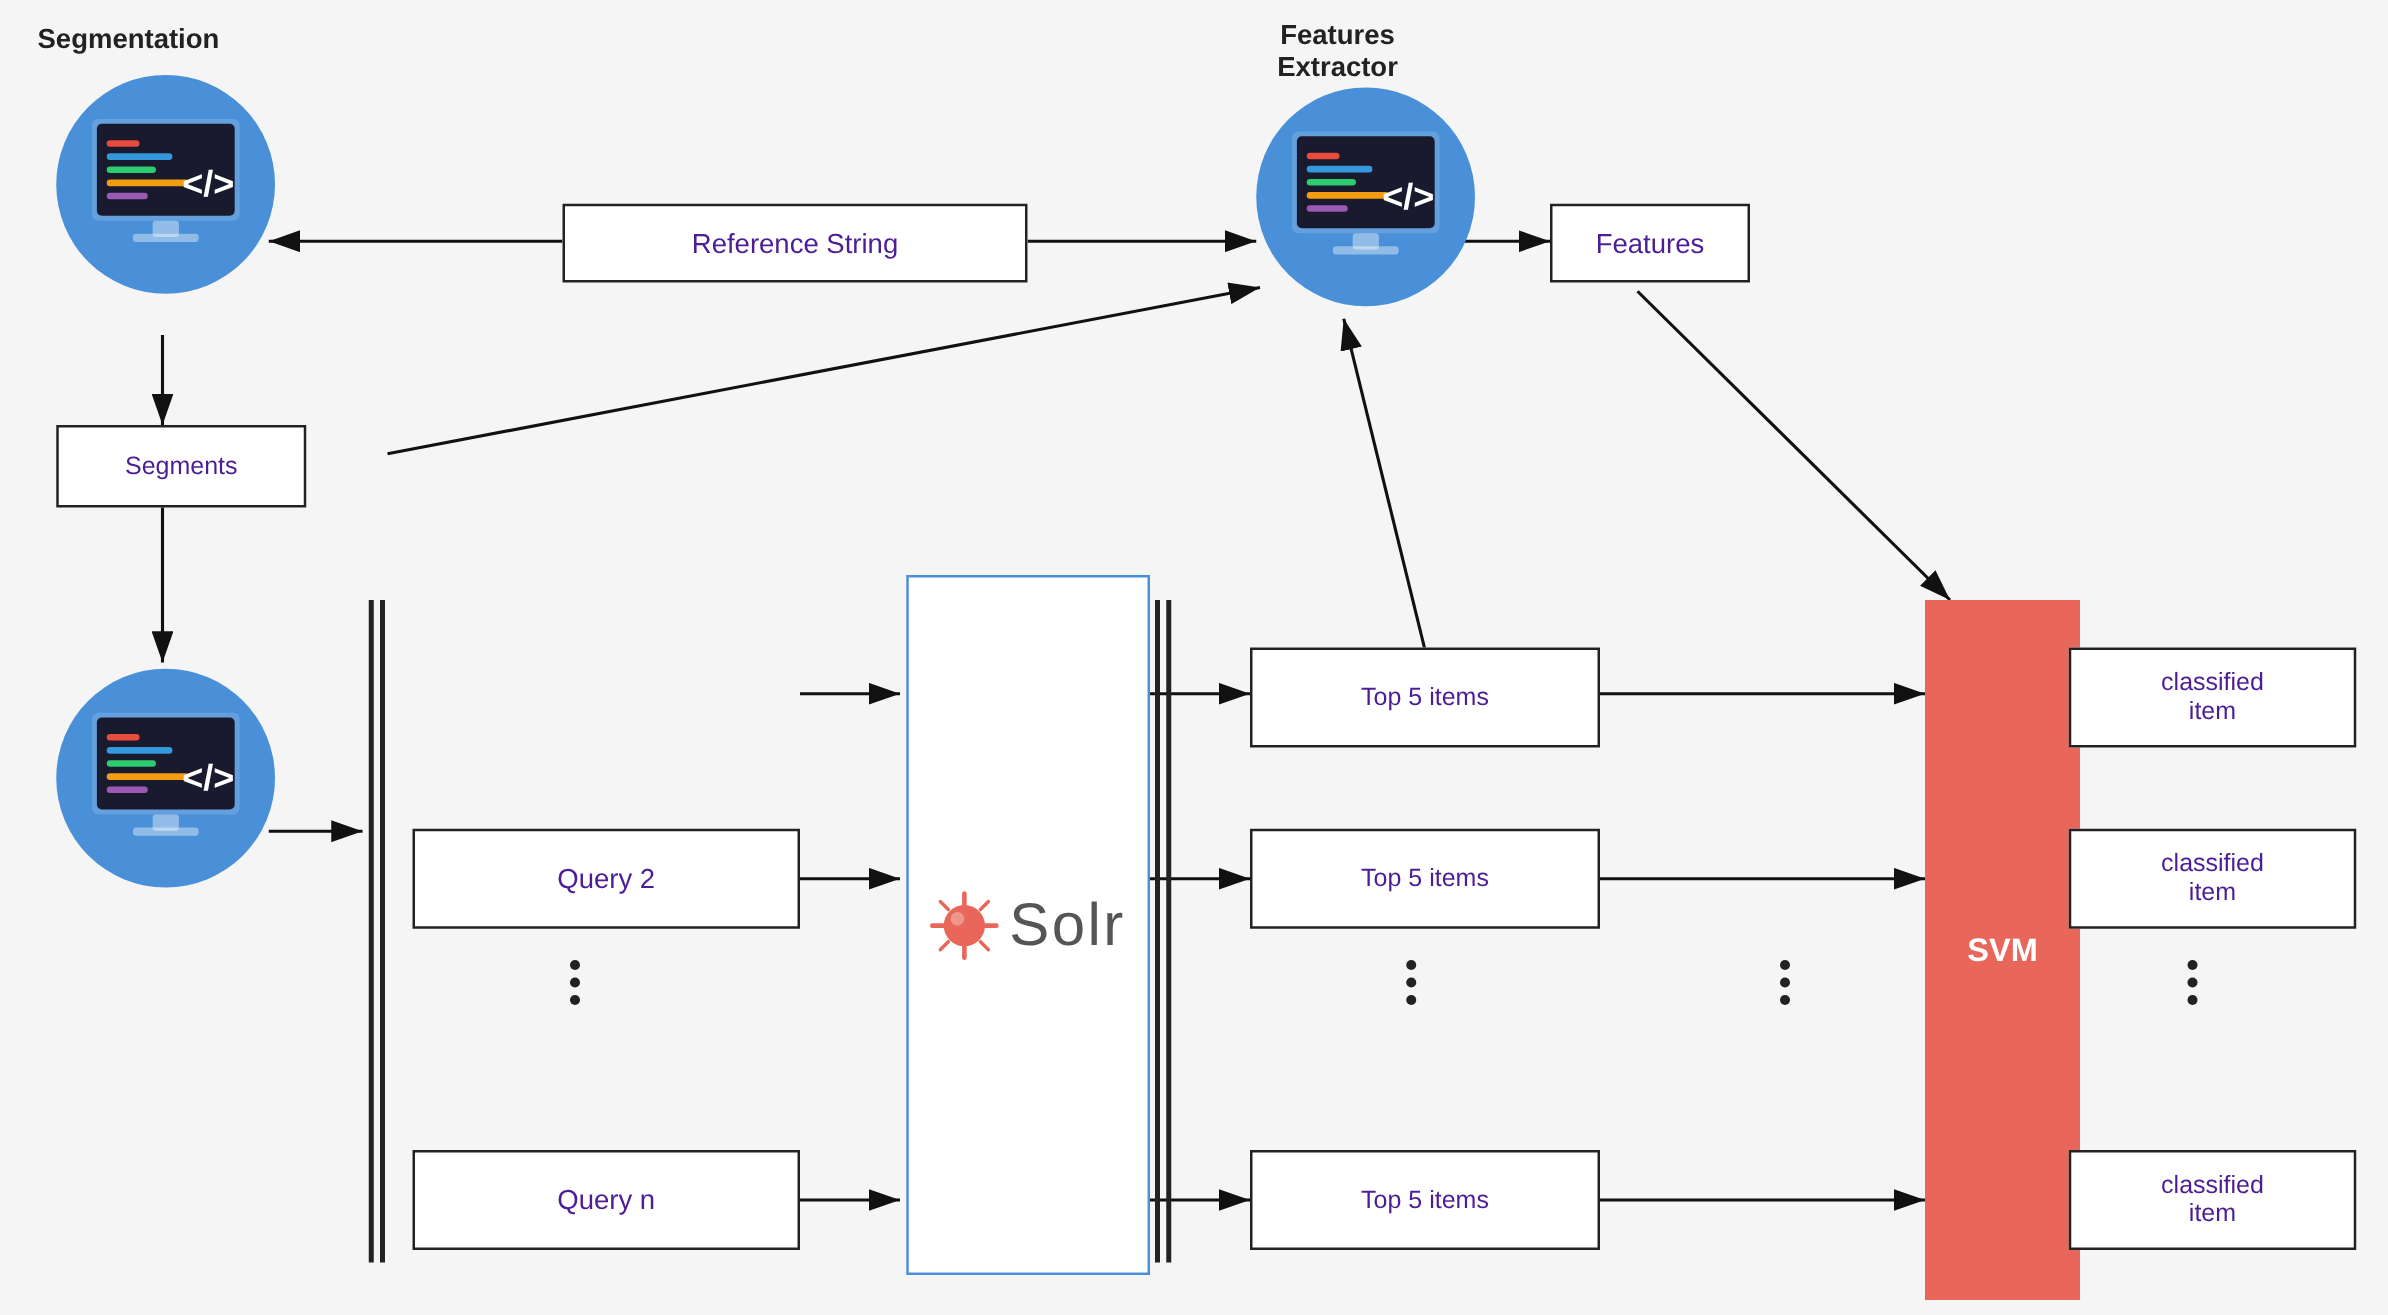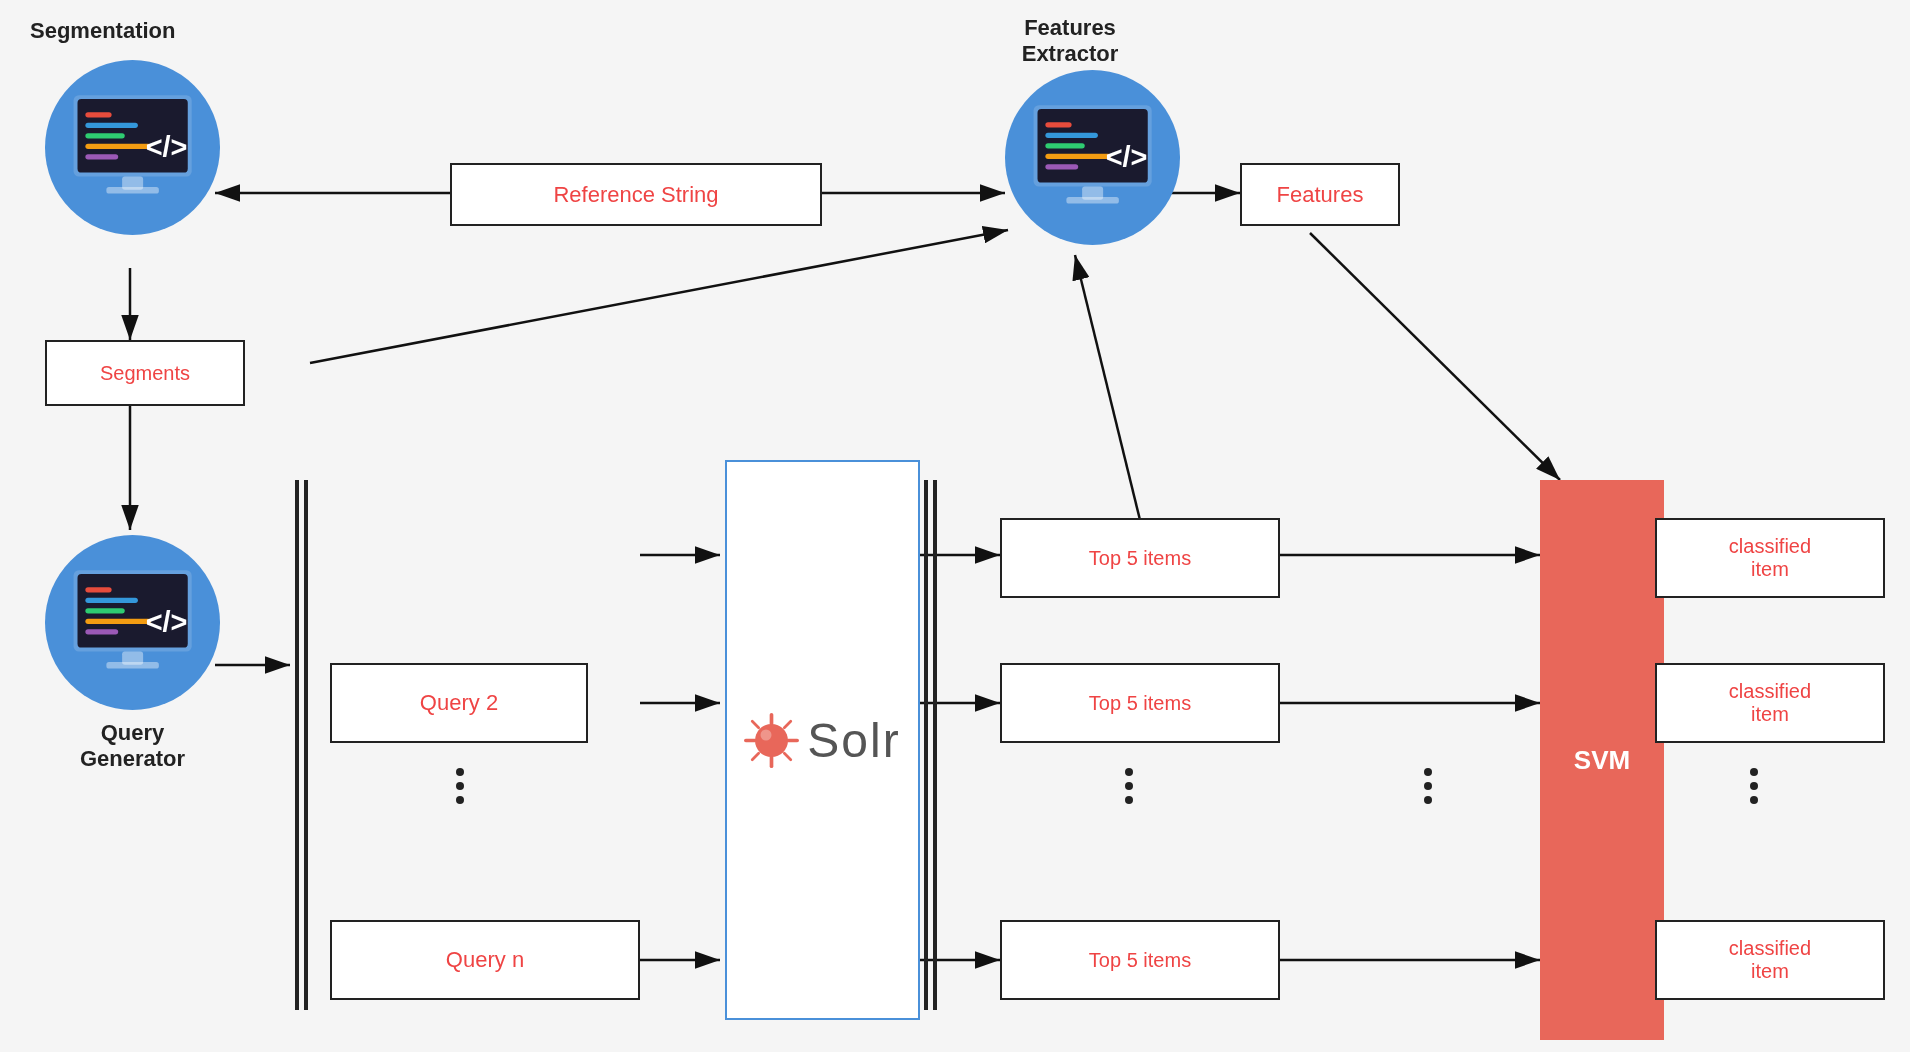--- a/index.html
+++ b/index.html
@@ -29,21 +29,21 @@
     .box {
       position: absolute;
       border: 2px solid #222;
       background: #fff;
       display: flex;
       align-items: center;
       justify-content: center;
       font-size: 20px;
       font-weight: 500;
       text-align: center;
-      color: #ef4444;
+      color: #4c1d95;
     }
 
     
     .circle-icon {
       position: absolute;
       border-radius: 50%;
       background: #4a90d9;
       display: flex;
       align-items: center;
       justify-content: center;
@@ -237,29 +237,28 @@
       <rect x="14" y="18" width="20" height="4" rx="2" fill="#e74c3c"></rect>
       <rect x="14" y="26" width="40" height="4" rx="2" fill="#3498db"></rect>
       <rect x="14" y="34" width="30" height="4" rx="2" fill="#2ecc71"></rect>
       <rect x="14" y="42" width="50" height="4" rx="2" fill="#f39c12"></rect>
       <rect x="14" y="50" width="25" height="4" rx="2" fill="#9b59b6"></rect>
       <text x="60" y="52" fill="#fff" font-size="22" font-weight="bold">&lt;/&gt;</text>
       <rect x="42" y="67" width="16" height="10" rx="2" fill="#fff" opacity="0.4"></rect>
       <rect x="30" y="75" width="40" height="5" rx="2" fill="#fff" opacity="0.4"></rect>
     </svg>
   </div>
-  <div class="label" style="left:50px; top:720px; text-align:center; width:165px; line-height:1.2;">Query<br>Generator</div>
 
   <div class="double-bar" style="left:295px; top:480px; height:530px;">
     <div class="bar" style="height:530px;"></div>
     <div class="bar" style="height:530px;"></div>
   </div>
 
 
-  <div class="box" style="left:330px; top:663px; width:258px; height:80px; font-size:22px;">Query 2</div>
+  <div class="box" style="left:330px; top:663px; width:310px; height:80px; font-size:22px;">Query 2</div>
 
   <div class="box" style="left:330px; top:920px; width:310px; height:80px; font-size:22px;">Query n</div>
 
   <div class="dots" style="left:456px; top:768px;">
     <div class="dot"></div>
     <div class="dot"></div>
     <div class="dot"></div>
   </div>
 
   <div class="dots" style="left:756px; top:590px;">

